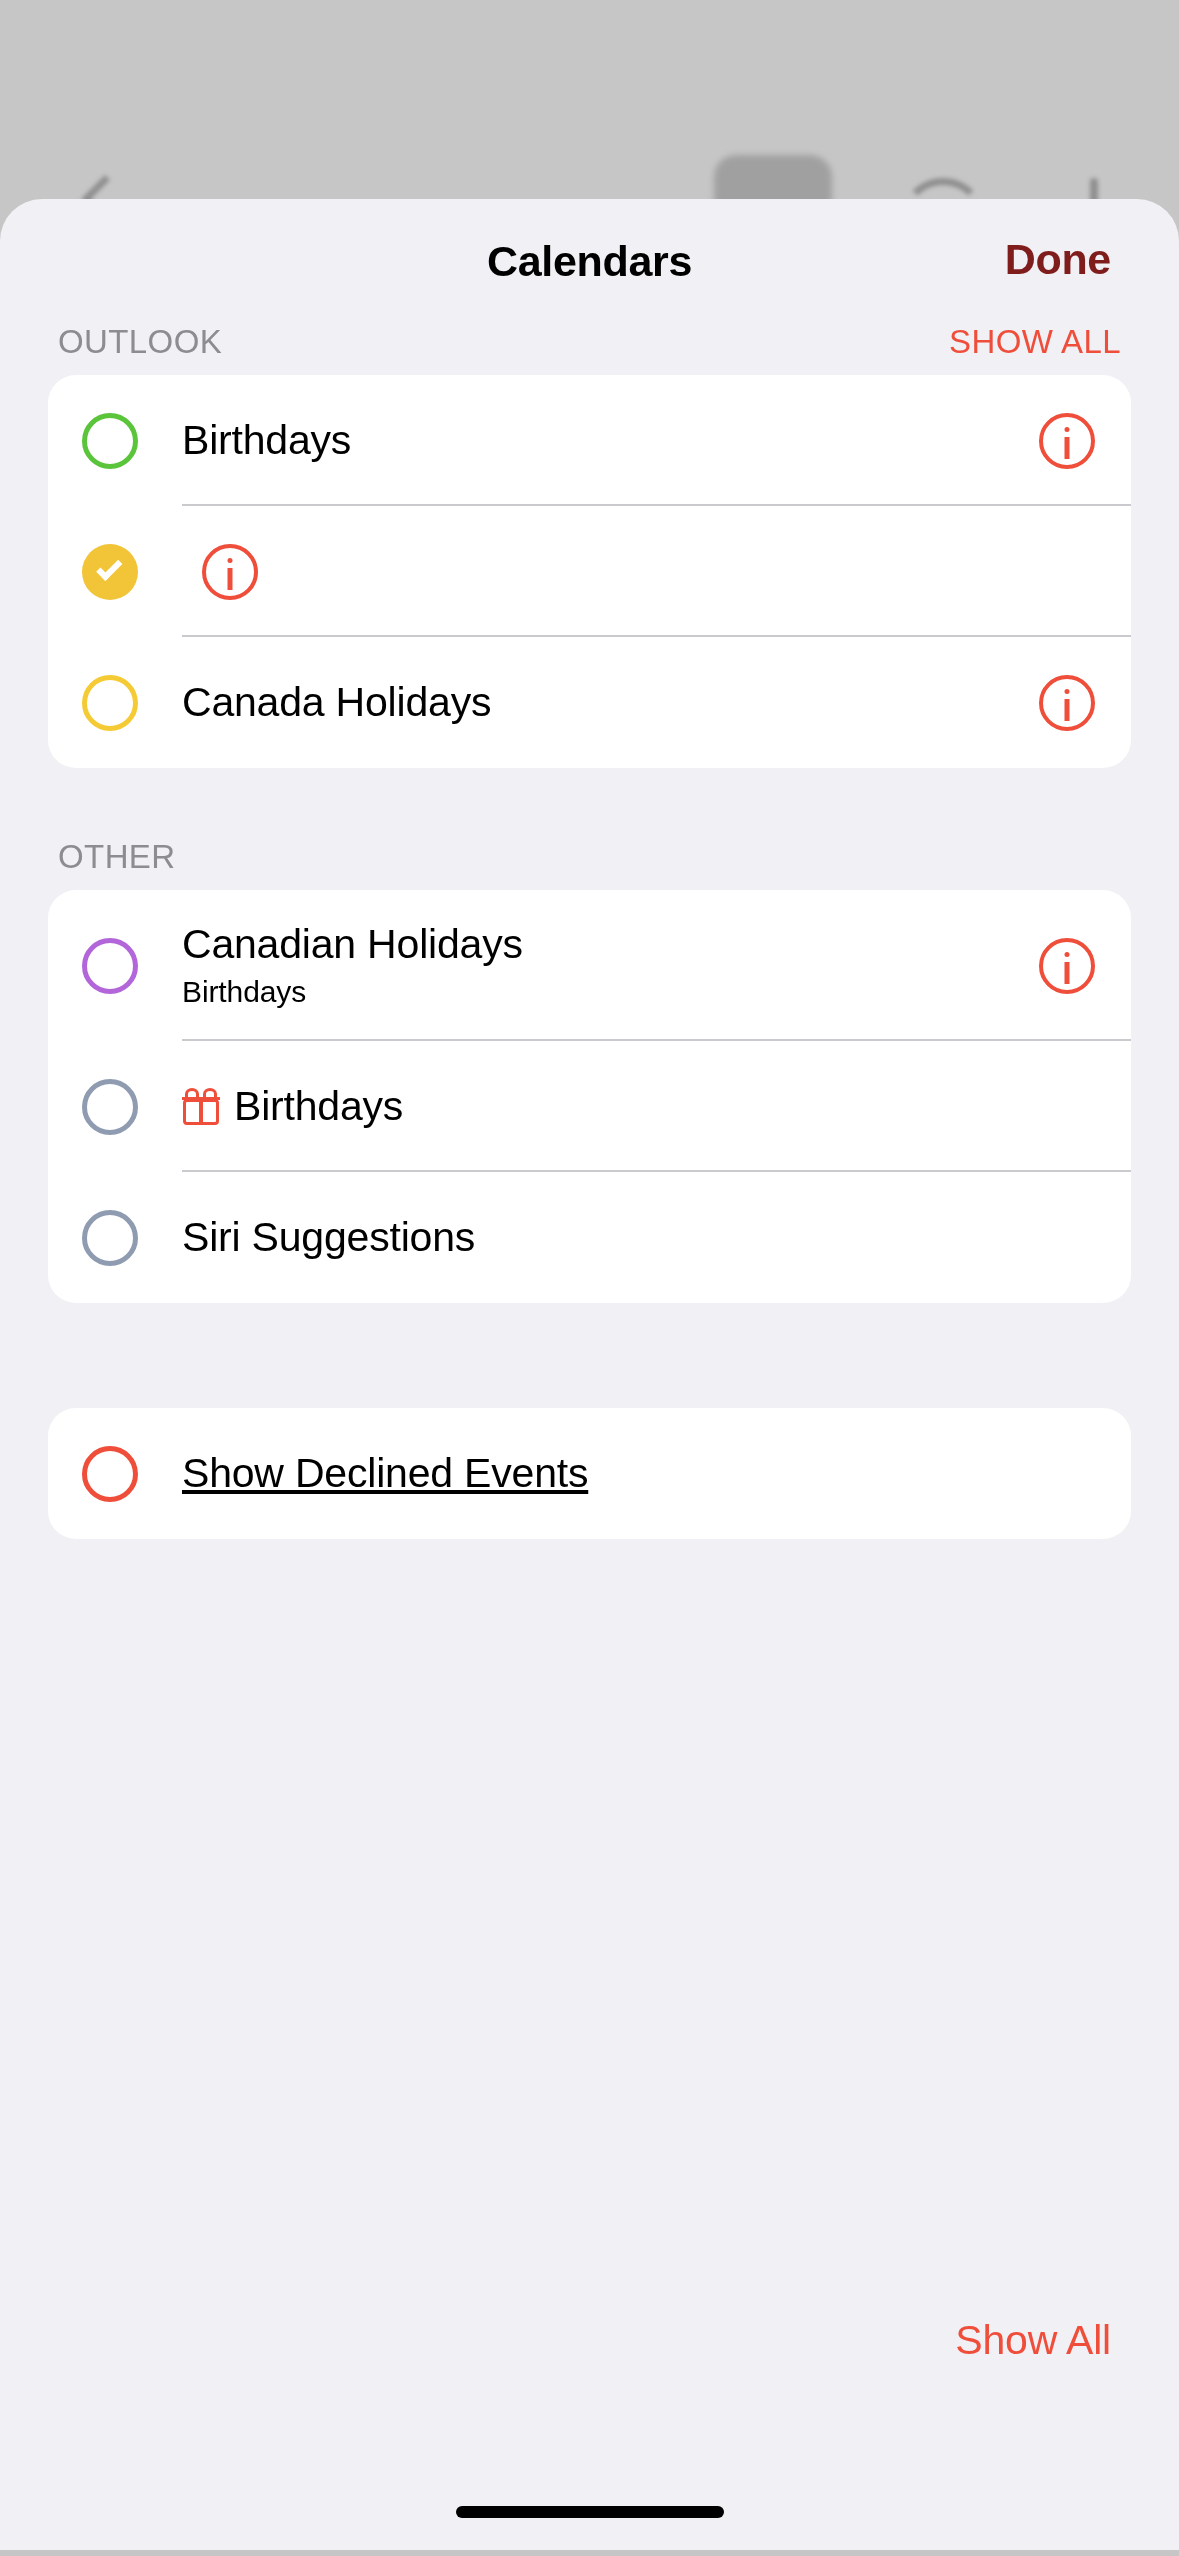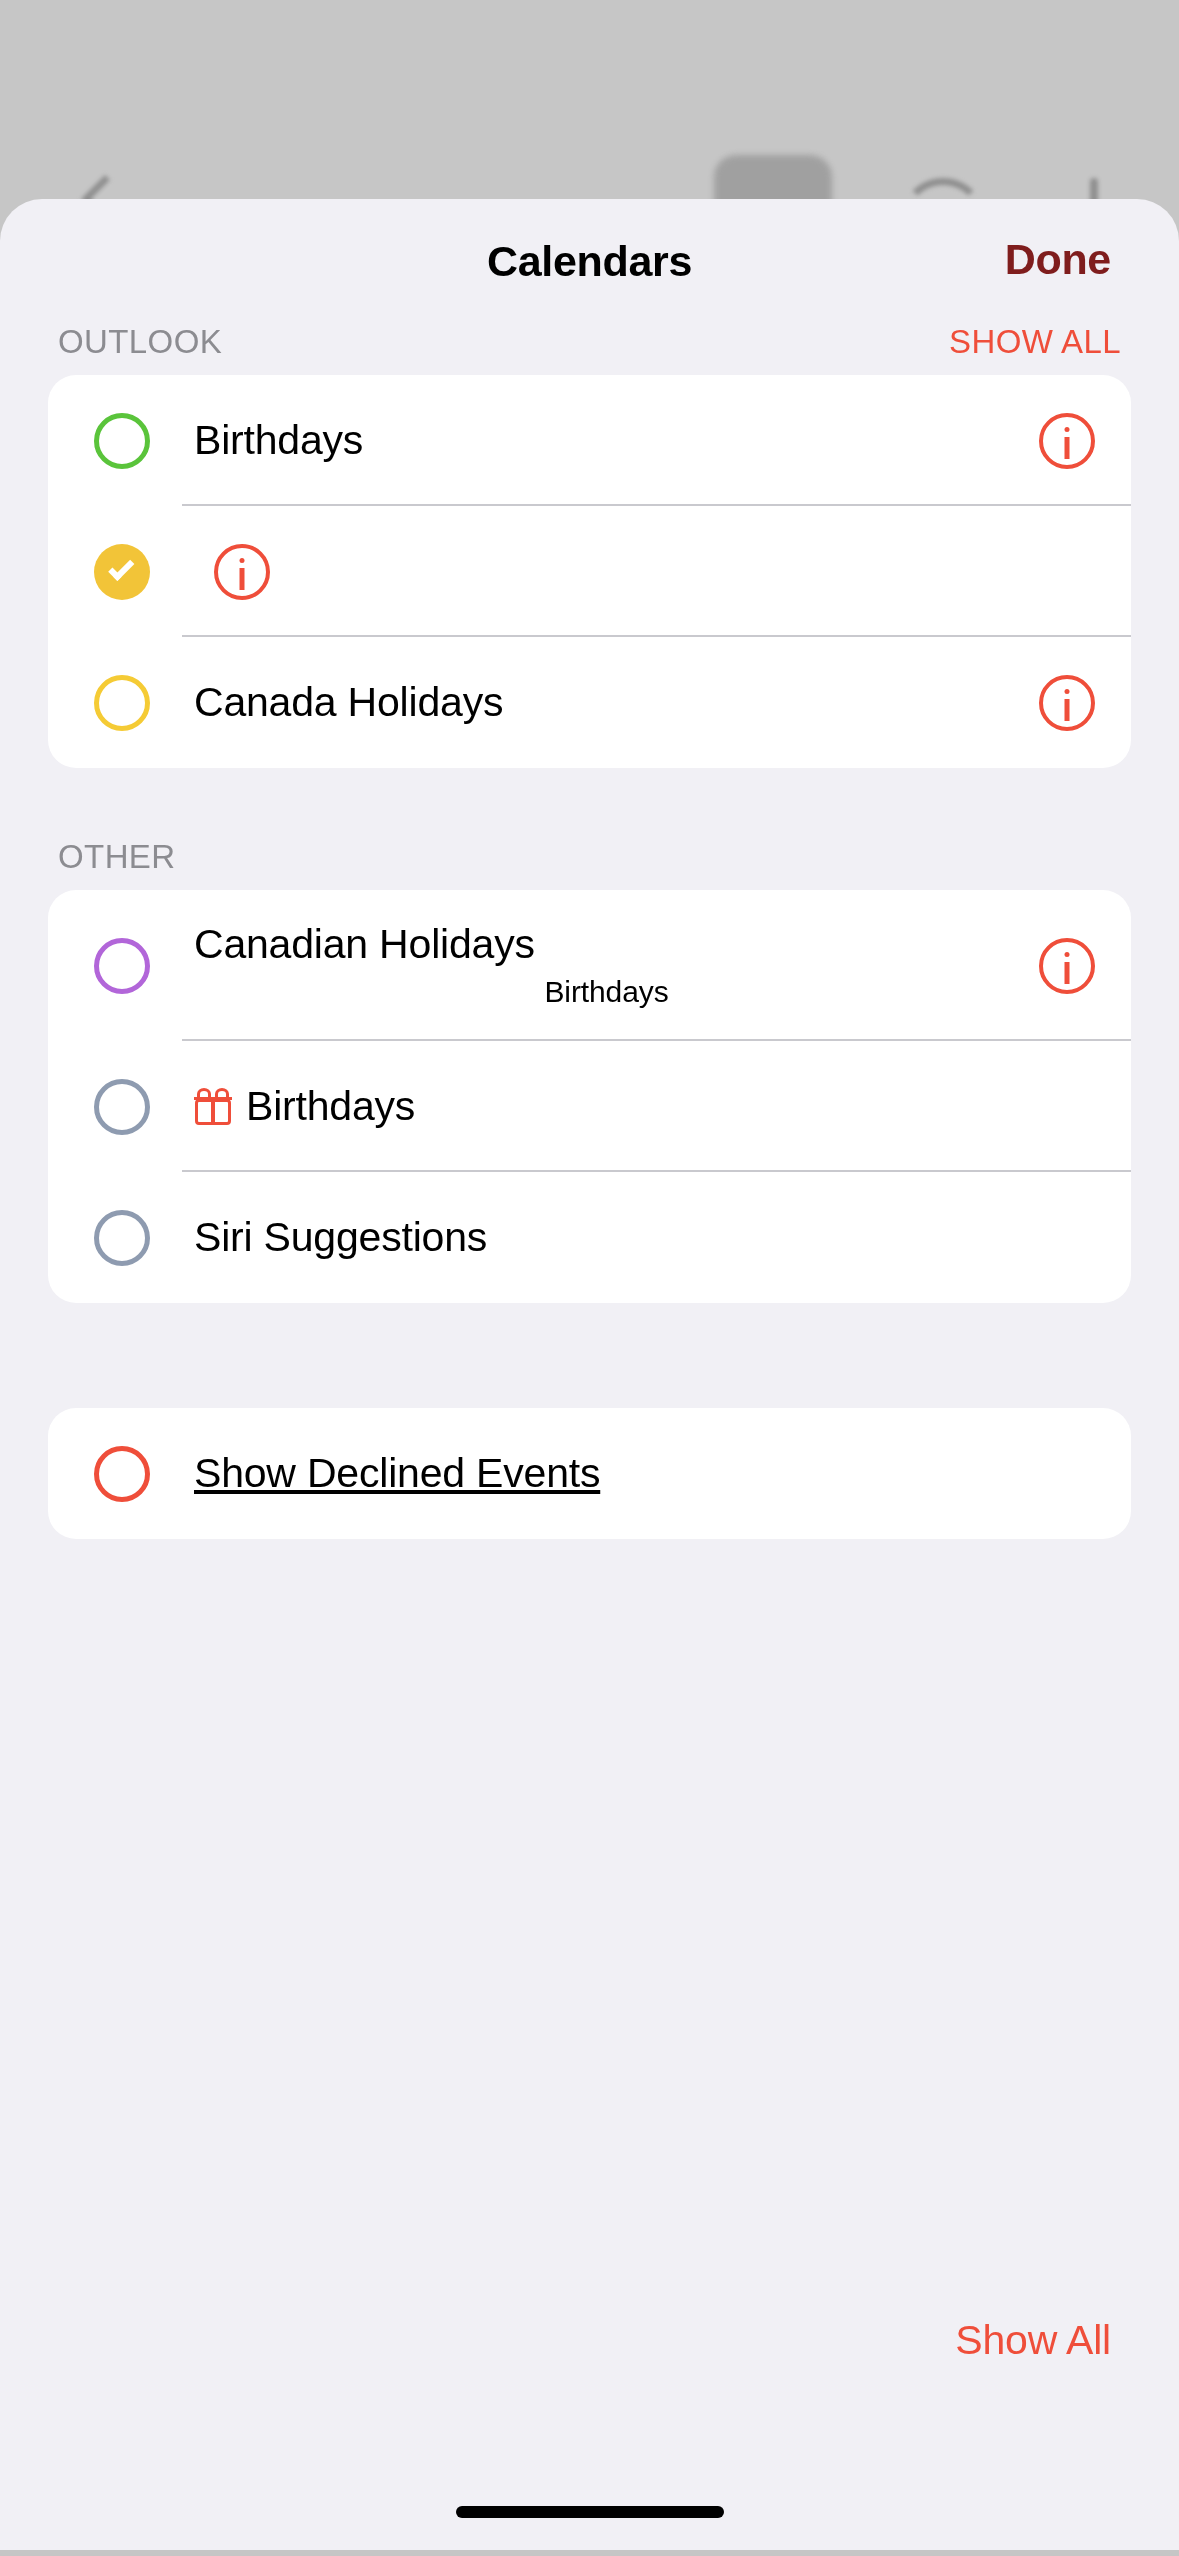--- a/index.html
+++ b/index.html
@@ -169,21 +169,21 @@
     margin:14px 48px 0 48px;
     background:#fff;
     border-radius:28px;
     overflow:hidden;
   }
   .row {
     position:relative;
     display:flex;
     align-items:center;
     min-height:131px;
-    padding:0 36px 0 46px;
+    padding:0 36px 0 34px;
   }
   .row .sep {
     position:absolute;
     left:134px; right:0; bottom:0;
     height:2px;
     background:#c9c9ce;
   }
   .row:last-child .sep { display:none; }
 
   .bullet {
@@ -361,21 +361,21 @@
       </div>
 
     </div>
 
     <div class="section-head" style="margin-top:64px;">
       <div class="s-title">OTHER</div>
       <div class="s-action"></div>
     </div>
     <div class="card">
 
-      <div class="row" style="min-height:151px;text-align:center;">
+      <div class="row" style="min-height:151px;">
         <div class="bullet" style="border-color:#b266d9;"></div>
         <div class="row-labels">
           <div class="row-title">Canadian Holidays</div>
           <div class="row-sub">Birthdays</div>
         </div>
         <div class="info-icon">
           <span class="dot"></span>
             <span class="stem"></span>
         </div>
         <div class="sep"></div>

